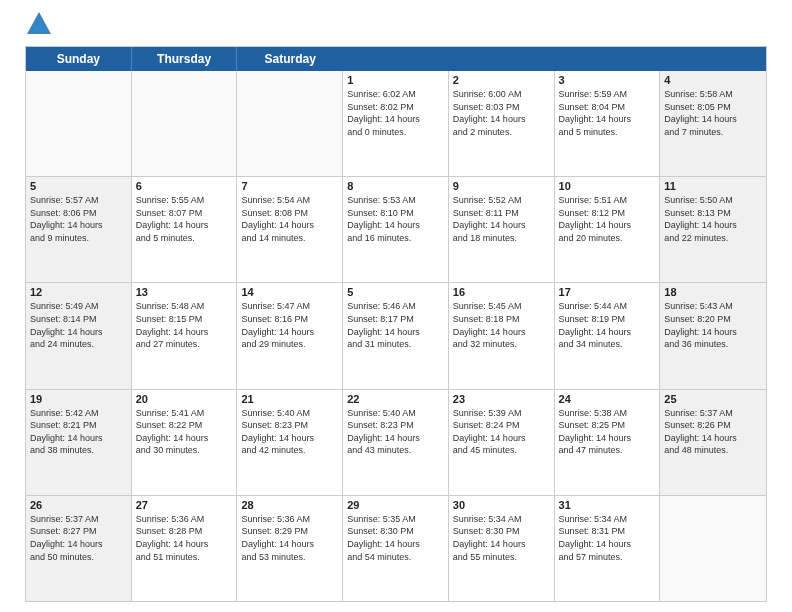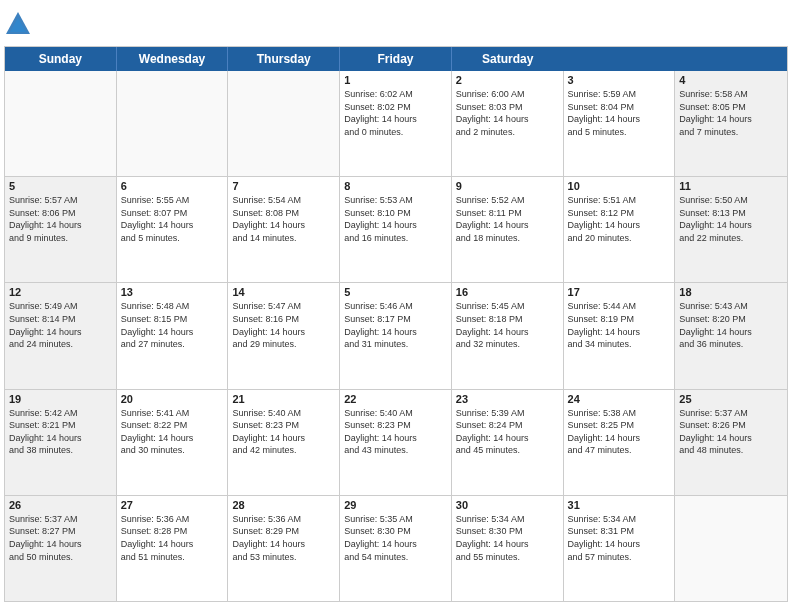--- a/index.html
+++ b/index.html
@@ -6,21 +6,21 @@
     body {
       width: 792px;
       height: 612px;
       font-family: Arial, sans-serif;
       background: #fff;
       overflow: hidden;
     }
     .page {
       width: 792px;
       height: 612px;
-      padding: 10px 4px;
+      padding: 10px 25px;
       display: flex;
       flex-direction: column;
     }
     .header {
       display: flex;
       justify-content: space-between;
       align-items: flex-start;
       margin-bottom: 8px;
     }
     .logo {
@@ -117,23 +117,21 @@
     </div>
     <div class="title-block">
       <div class="main-title"></div>
       <div class="subtitle"></div>
     </div>
   </div>
 
   <div class="calendar">
     <div class="cal-header" id="cal-header-row">
         <div class="cal-header-cell">Sunday</div>
-        <div class="cal-header-cell">Wednesday</div>
         <div class="cal-header-cell">Thursday</div>
-        <div class="cal-header-cell">Friday</div>
         <div class="cal-header-cell">Saturday</div>
       </div>
     <div class="cal-body" id="cal-body">
         <div class="cal-row">
           <div class="cal-cell empty"></div>
           <div class="cal-cell empty"></div>
           <div class="cal-cell empty"></div>
           <div class="cal-cell">
             <div class="day-num">1</div>
             <div class="cell-text">Sunrise: 6:02 AM</div>

